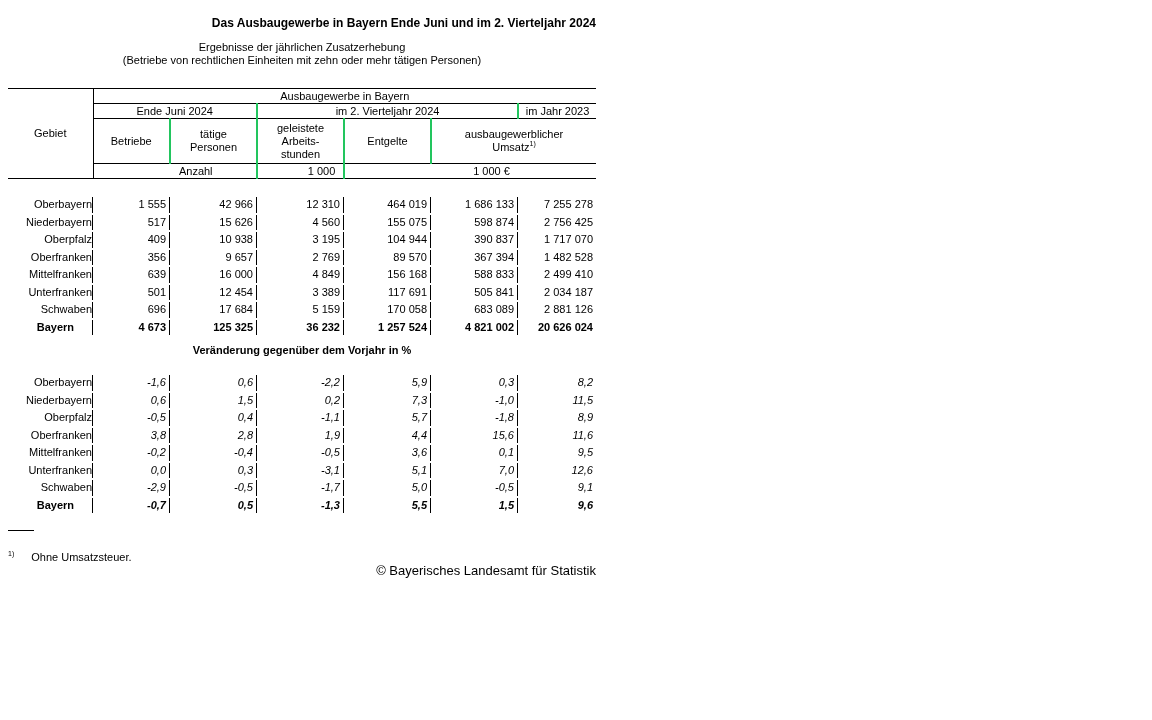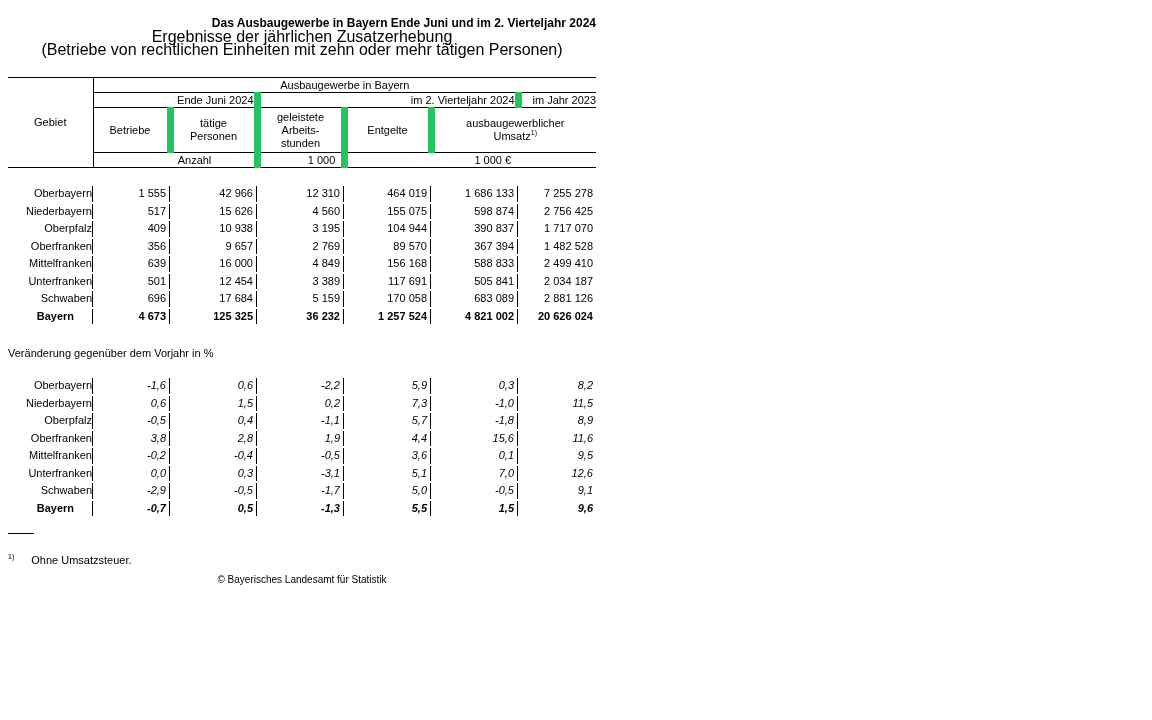--- a/index.html
+++ b/index.html
@@ -5,54 +5,54 @@
   * { margin: 0; padding: 0; box-sizing: border-box; }
   html, body { background: #ffffff; }
   body {
     width: 1152px; height: 720px; overflow: hidden;
     font-family: "Liberation Sans", sans-serif;
     color: #000000; font-size: 11px;
   }
   .content { width: 588px; margin-left: 8px; padding-top: 16px; }
 
   .title { text-align: right; font-weight: bold; font-size: 12px; line-height: 14px; }
-  .subtitle { text-align: center; font-size: 16px; line-height: 13px; }
+  .subtitle { text-align: center; margin-top: 11px; font-size: 11px; line-height: 13px; }
 
   table { border-collapse: collapse; table-layout: fixed; width: 588px; }
   col.c0 { width: 85px; } col.c1 { width: 77px; } col.c2 { width: 87px; }
   col.c3 { width: 87px; } col.c4 { width: 87px; } col.c5 { width: 87px; }
   col.c6 { width: 78px; }
 
   .hdr { margin-top: 21px; border-top: 1px solid #000; border-bottom: 1px solid #000; }
   .hdr td { text-align: center; vertical-align: middle; font-size: 11px; line-height: 13px; }
   .hdr .r1 td { height: 15px; }
-  .hdr .r2 td { height: 15px; text-align: right; }
+  .hdr .r2 td { height: 15px; }
   .hdr .r3 td { height: 45px; }
   .hdr .r4 td { height: 15px; padding-left: 42px; }
   .bb { border-bottom: 1px solid #000; }
-  .bl { border-left: 7px solid #22c55e; }
+  .bl { border-left: 2px solid #22c55e; }
   .br { border-right: 1px solid #000; }
   sup { font-size: 7px; vertical-align: super; line-height: 0; }
 
   .data { border-collapse: separate; border-spacing: 0 2px; margin-top: 16px; }
   .data td { height: 15.5px; line-height: 15.5px; font-size: 11px; overflow: hidden; white-space: nowrap; }
   .data td.lbl { text-align: right; padding-left: 2px; border-right: 1px solid #000; }
   .data td.num { text-align: right; padding-right: 3px; border-right: 1px solid #000; }
   .data td.num.last { border-right: none; }
   .data tr.total td { font-weight: bold; }
   .data tr.total td.lbl { text-align: right; padding-right: 18px; }
   .pct td.num { font-style: italic; }
 
-  .mid-heading { text-align: left; font-weight: normal; margin-top: 21px; font-size: 11px; }
+  .mid-heading { text-align: center; font-weight: bold; margin-top: 7px; font-size: 11px; }
   .pct { margin-top: 17px; }
 
   .foot-rule { width: 26px; border-top: 1px solid #000; margin-top: 15px; }
   .footnote { margin-top: 20px; font-size: 11px; }
   .footnote span { margin-left: 17px; }
-  .copyright { margin-top: 8px; text-align: center; font-size: 10px; }
+  .copyright { margin-top: 0; text-align: right; font-size: 13px; }
 </style>
 </head>
 <body>
 
 <div class="content">
 
   <div class="title">Das Ausbaugewerbe in Bayern Ende Juni und im 2. Vierteljahr 2024</div>
   <div class="subtitle">
     <div>Ergebnisse der jährlichen Zusatzerhebung</div>
     <div>(Betriebe von rechtlichen Einheiten mit zehn oder mehr tätigen Personen)</div>

